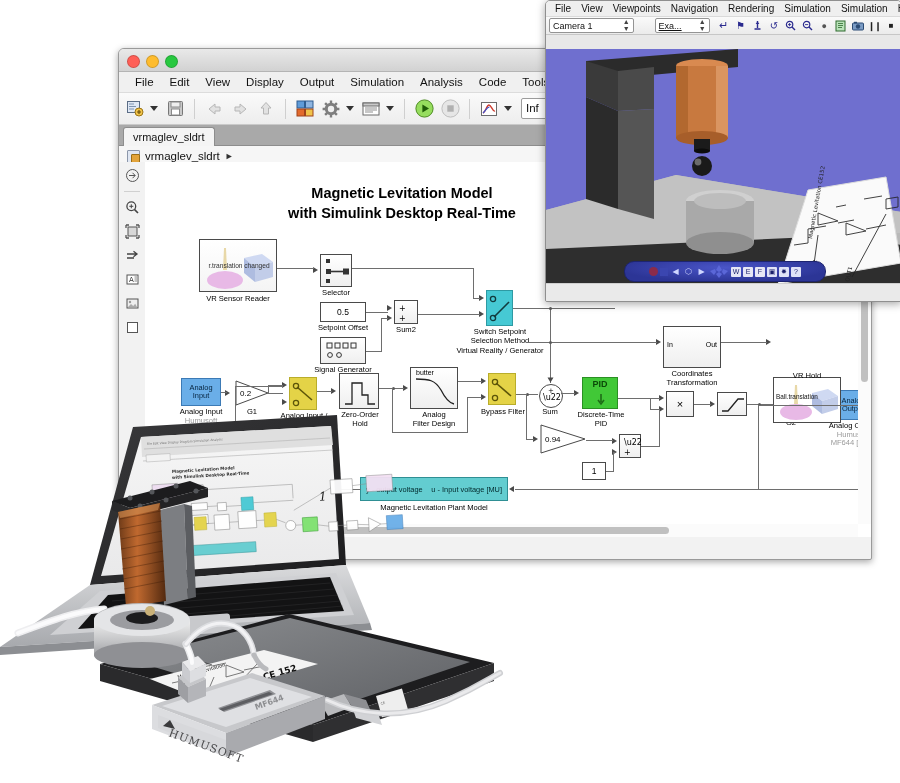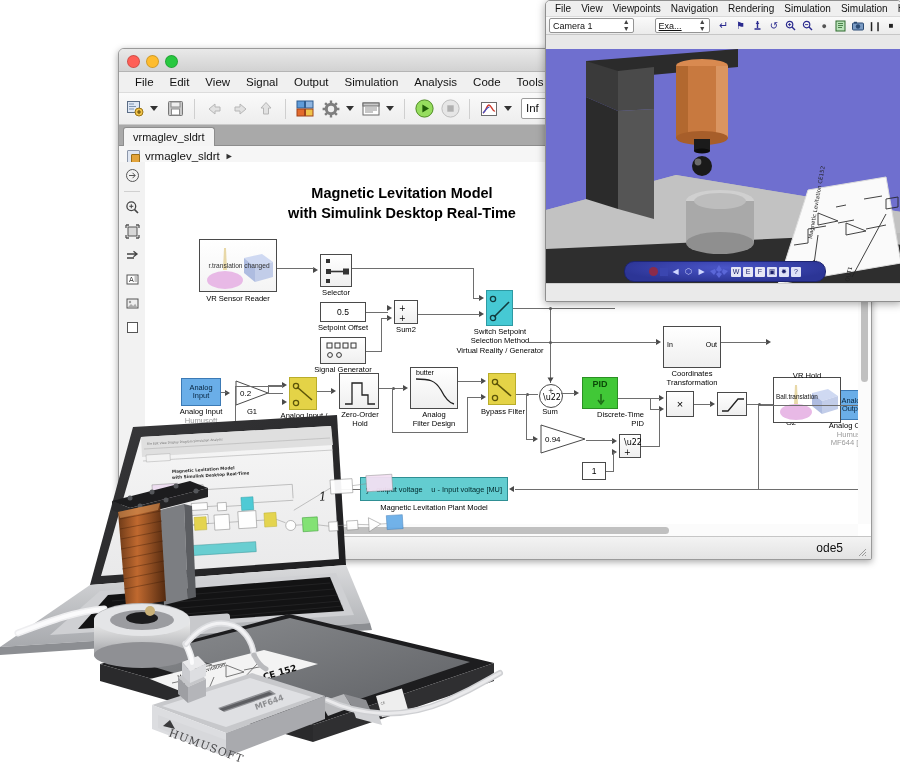--- a/index.html
+++ b/index.html
@@ -194,21 +194,21 @@
     <div class="title-wrap">
       <div class="mdlicon"></div>
       <span style="font-size:11.5px;color:#3a3a3a">vrmaglev_sldrt</span>
     </div>
   </div>
 
   <div class="menubar">
     <div class="mi">File</div>
     <div class="mi">Edit</div>
     <div class="mi">View</div>
-    <div class="mi">Signal</div>
+    <div class="mi">Display</div>
     <div class="mi">Output</div>
     <div class="mi">Simulation</div>
     <div class="mi">Analysis</div>
     <div class="mi">Code</div>
     <div class="mi">Tools</div>
     <div class="mi">Help</div>
   </div>
 
   <div class="toolbar">
     <div class="tb">
@@ -527,21 +527,21 @@
       <div class="wire wh" style="left:368px;top:146px;width:102px;"></div>
       <div class="wire wv" style="left:405px;top:146px;height:48px;"></div>
       <div class="jdot" style="left:404px;top:145px;"></div>
 
       <div class="blk pidblk" style="left:437px;top:215px;width:36px;height:32px;">
         <span>PID</span>
         <svg width="14" height="14" viewBox="0 0 14 14" style="position:absolute;left:11px;top:15px">
             <path d="M7 1v8M4 7l3 4 3-4" stroke="#1e6b17" stroke-width="1.6" fill="none"></path>
           </svg>
       </div>
-      <div class="lbl" style="left:437px;top:248px;width:62px;white-space:pre-line;text-align:right;">Discrete-Time
+      <div class="lbl" style="left:425px;top:248px;width:62px;white-space:pre-line;">Discrete-Time
 PID</div>
       <div class="arrow" style="left:429px;top:228px;"></div>
       <div class="wire wh" style="left:416px;top:231px;width:14px;"></div>
 
       <div class="gain" style="left:395px;top:262px;width:46px;height:30px;">
         <svg width="46" height="30" viewBox="0 0 46 30">
             <path d="M1 1 L45 15 L1 29 Z" fill="#fff" stroke="#4a4a4a"></path>
           </svg>
         <div class="gtxt">0.94</div>
       </div>
@@ -636,27 +636,20 @@
       <div class="wire wh" style="left:613px;top:243px;width:132px;"></div>
       <div class="wire wv" style="left:613px;top:243px;height:84px;"></div>
 
       <div class="wire wh" style="left:90px;top:327px;width:126px;"></div>
       <div class="wire wv" style="left:90px;top:224px;height:104px;"></div>
       <div class="wire wh" style="left:90px;top:224px;width:48px;"></div>
 
     </div>
   </div>
 
-  <div class="statusbar">
-    <span class="zoom">100%</span>
-    <span class="solver">ode5</span>
-    <svg class="grip" viewBox="0 0 12 12">
-        <path d="M11 4 4 11M11 7 7 11M11 10l-1 1" stroke="#9a9a9a" stroke-width="1"></path>
-      </svg>
-  </div>
 </div>
 
 <div class="abs" id="vr-window">
 
   <div class="vrmenu">
     <div class="mi">File</div>
     <div class="mi">View</div>
     <div class="mi">Viewpoints</div>
     <div class="mi">Navigation</div>
     <div class="mi">Rendering</div>

